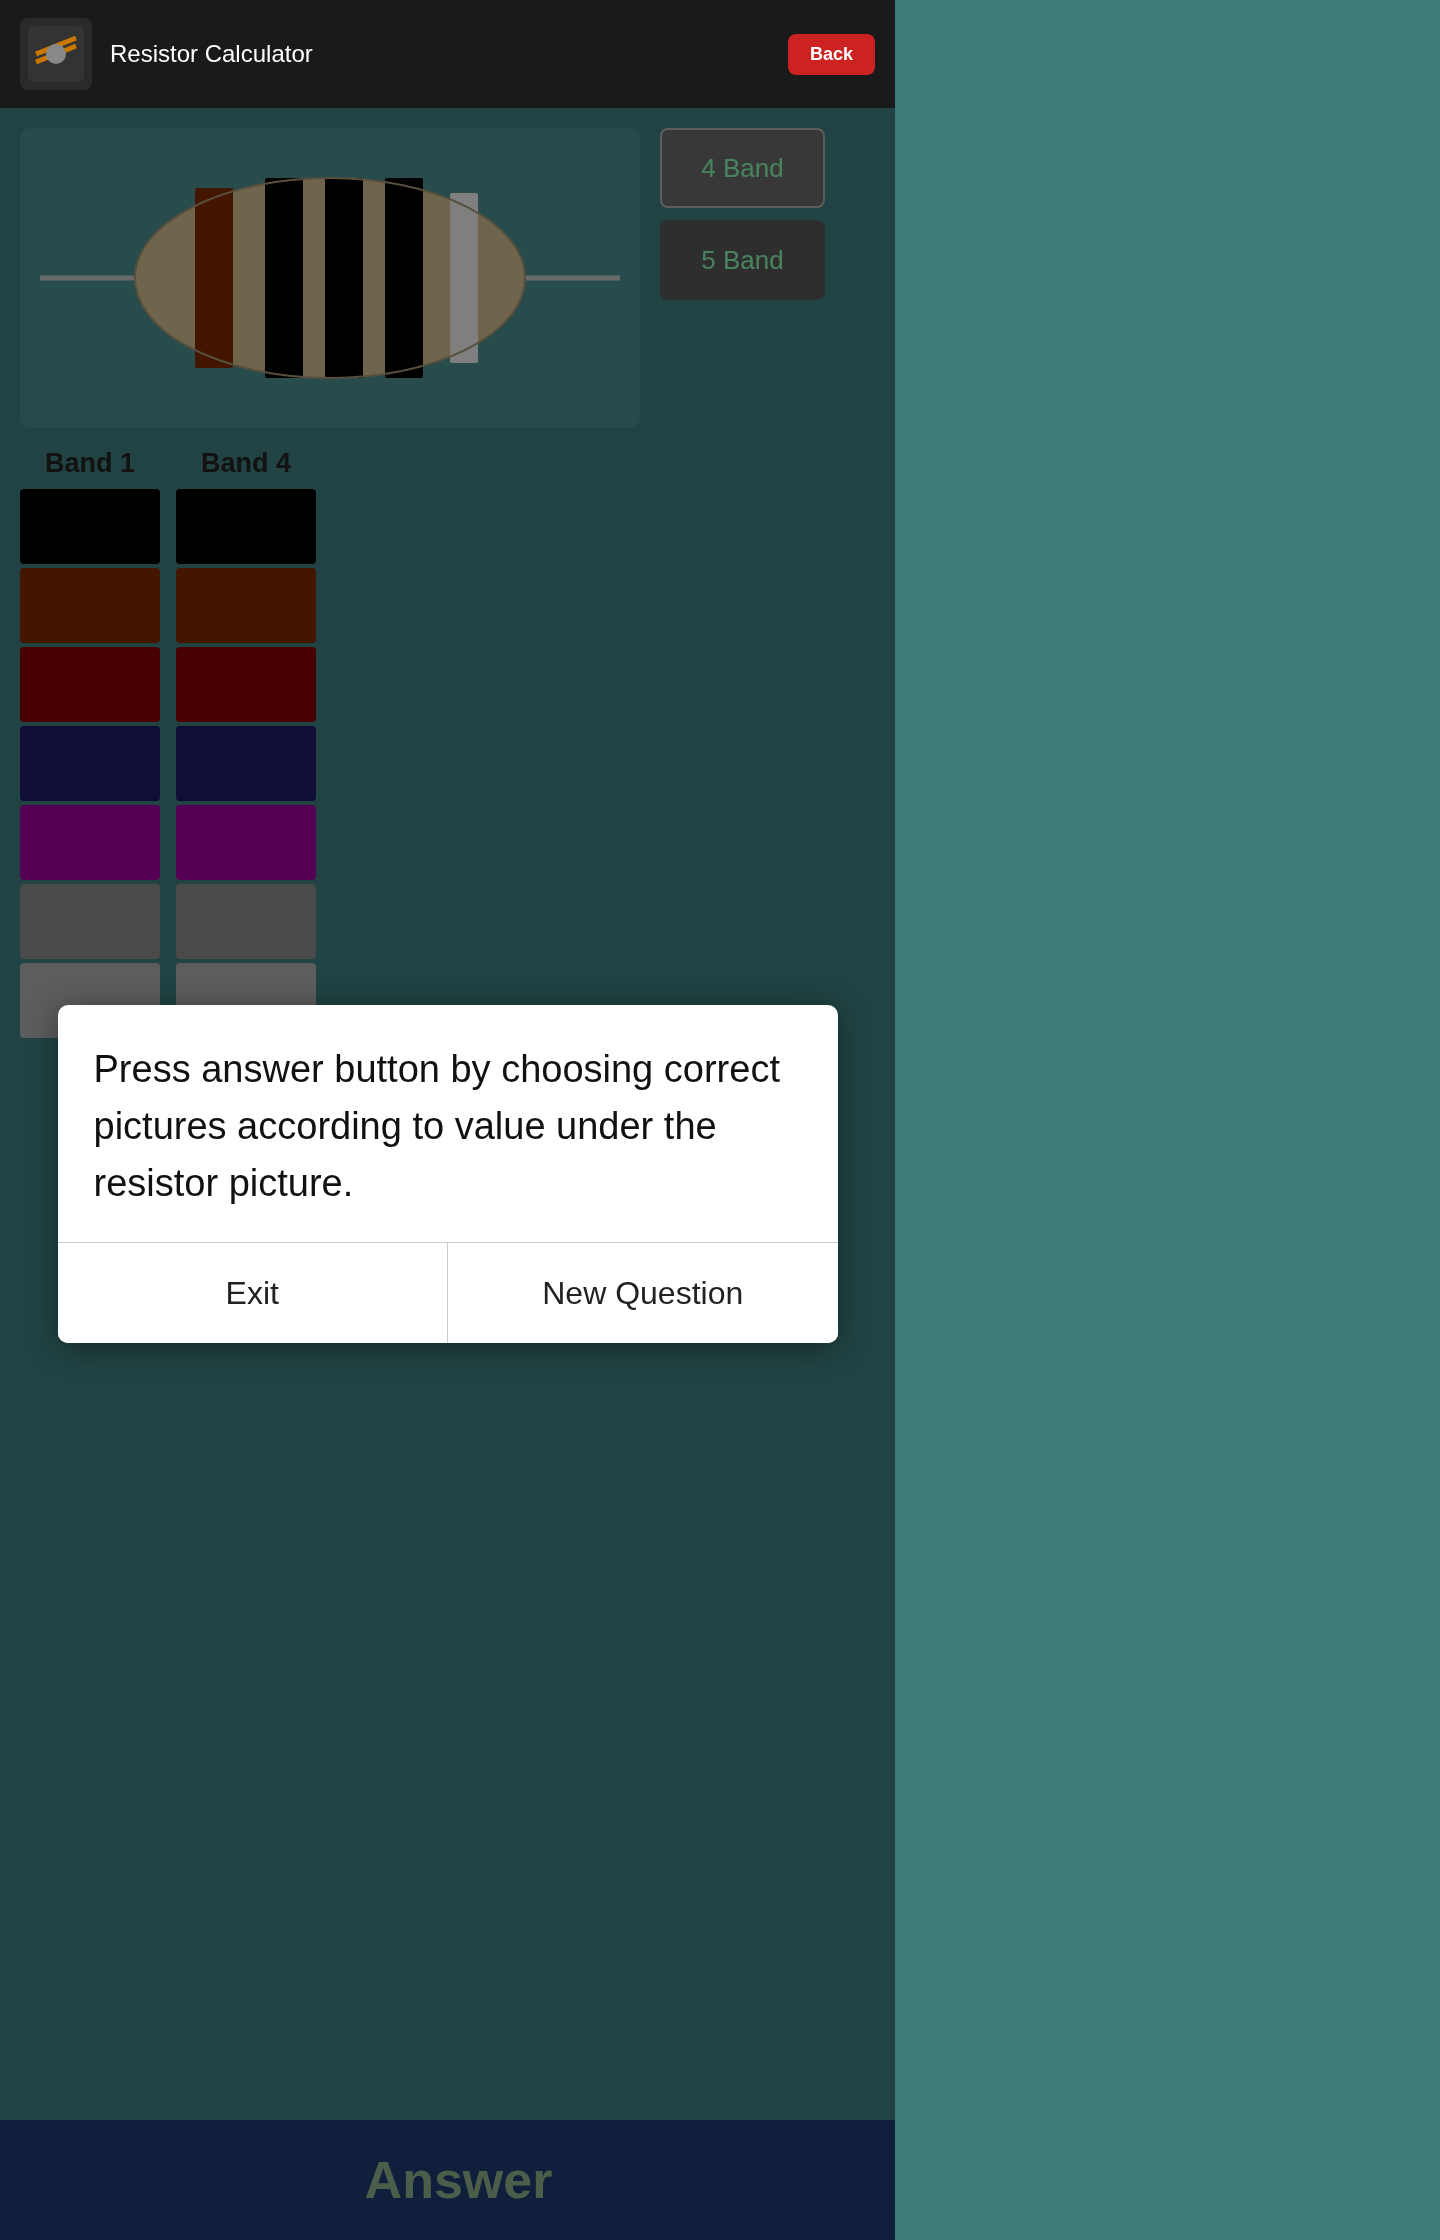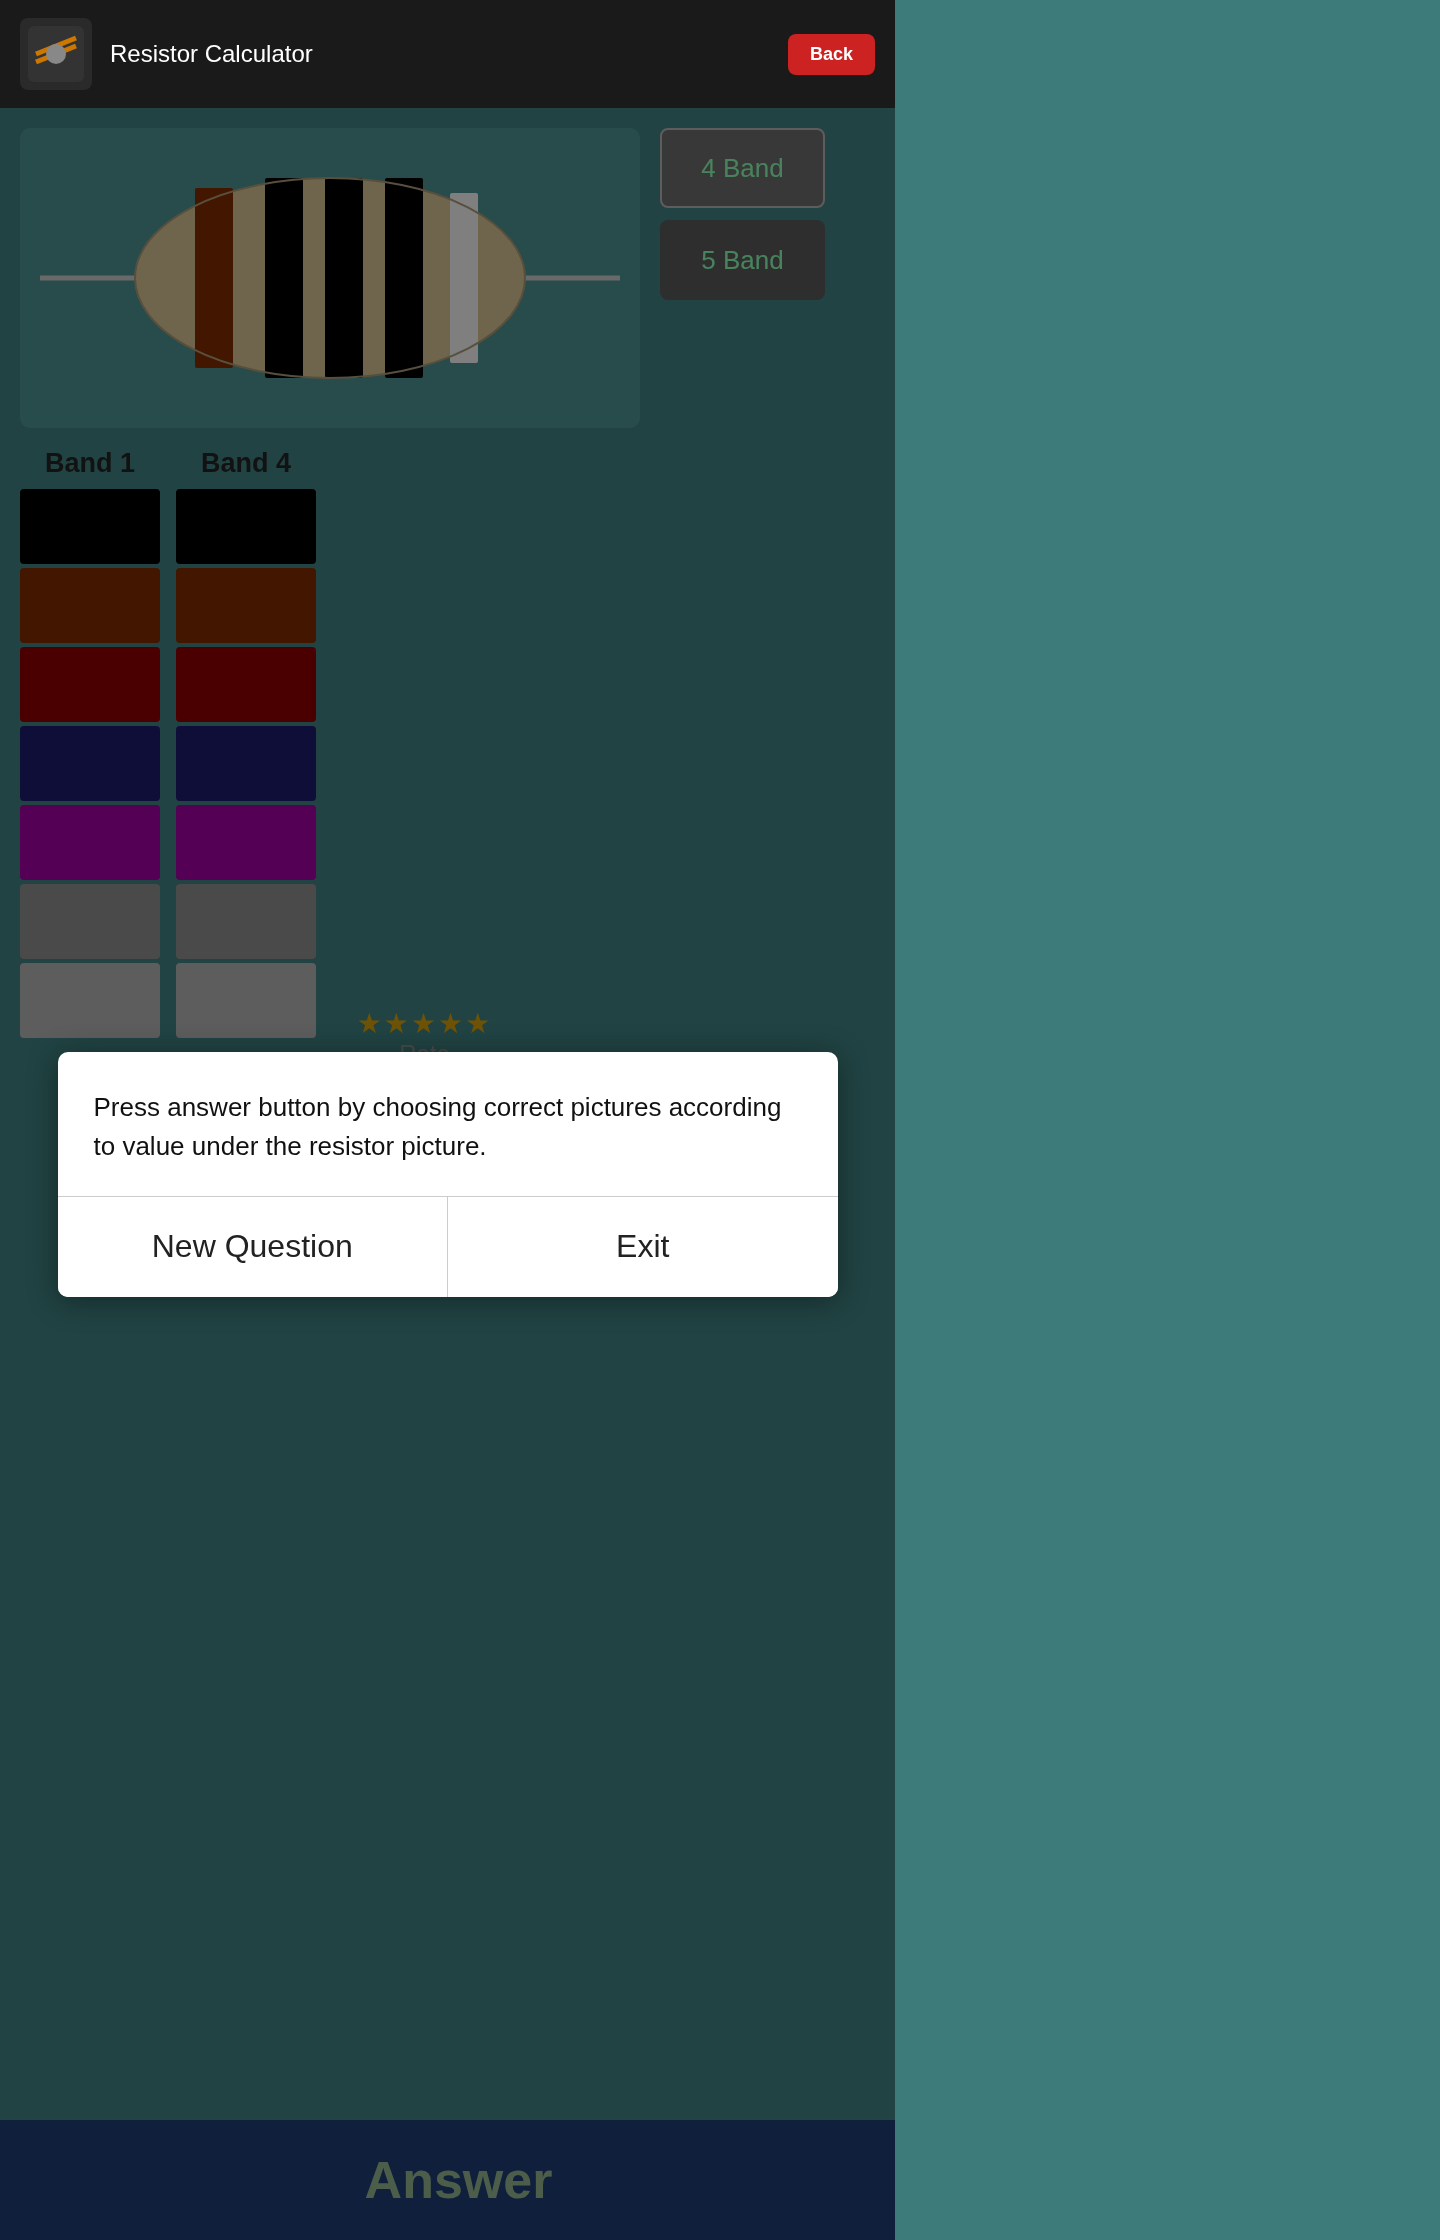--- a/index.html
+++ b/index.html
@@ -204,21 +204,21 @@
       background: white;
       border-radius: 10px;
       width: 780px;
       overflow: hidden;
       box-shadow: 0 4px 30px rgba(0,0,0,0.4);
     }
     #dialog-body {
       padding: 36px 36px 30px 36px;
     }
     #dialog-message {
-      font-size: 26px;
+      font-size: 38px;
       color: #111;
       line-height: 1.5;
     }
     #dialog-divider-h {
       width: 100%;
       height: 1px;
       background: #ccc;
     }
     #dialog-buttons {
       display: flex;
@@ -328,19 +328,19 @@
     <span id="answer-label" style="color:#8aaa88; font-size:52px; font-weight:bold;">Answer</span>
   </div>
 
   <div id="dialog-overlay">
     <div id="dialog">
       <div id="dialog-body">
         <p id="dialog-message">Press answer button by choosing correct pictures according to value under the resistor picture.</p>
       </div>
       <div id="dialog-divider-h"></div>
       <div id="dialog-buttons">
+        <button class="dialog-btn">Exit</button>
         <button class="dialog-btn">New Question</button>
-        <button class="dialog-btn">Exit</button>
       </div>
     </div>
   </div>
 
 </div>
 
 </body></html>

